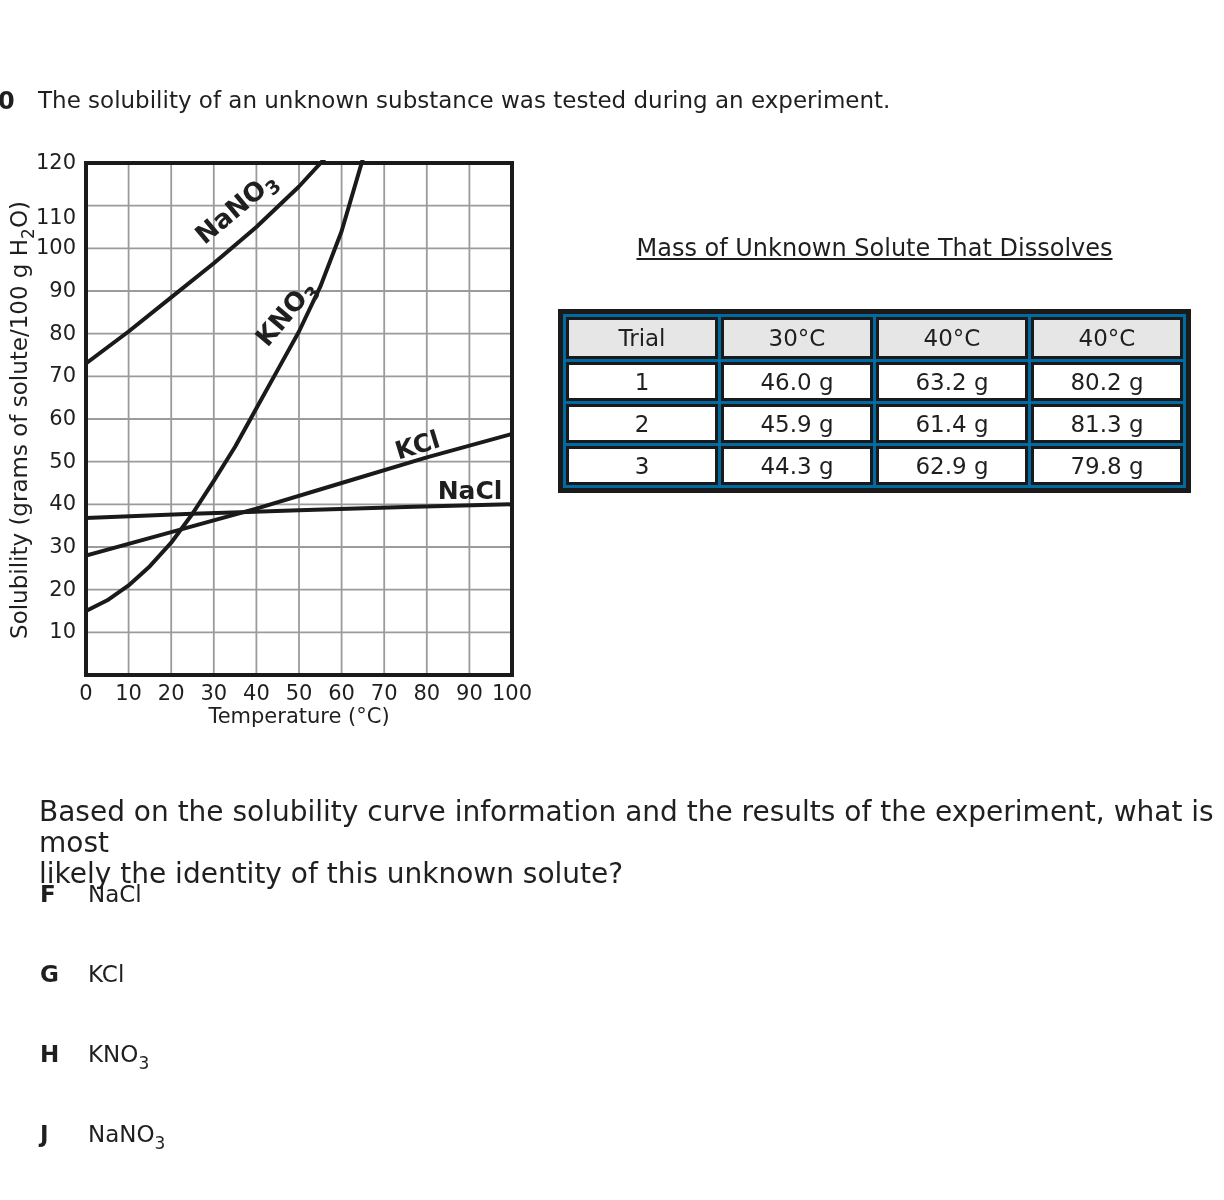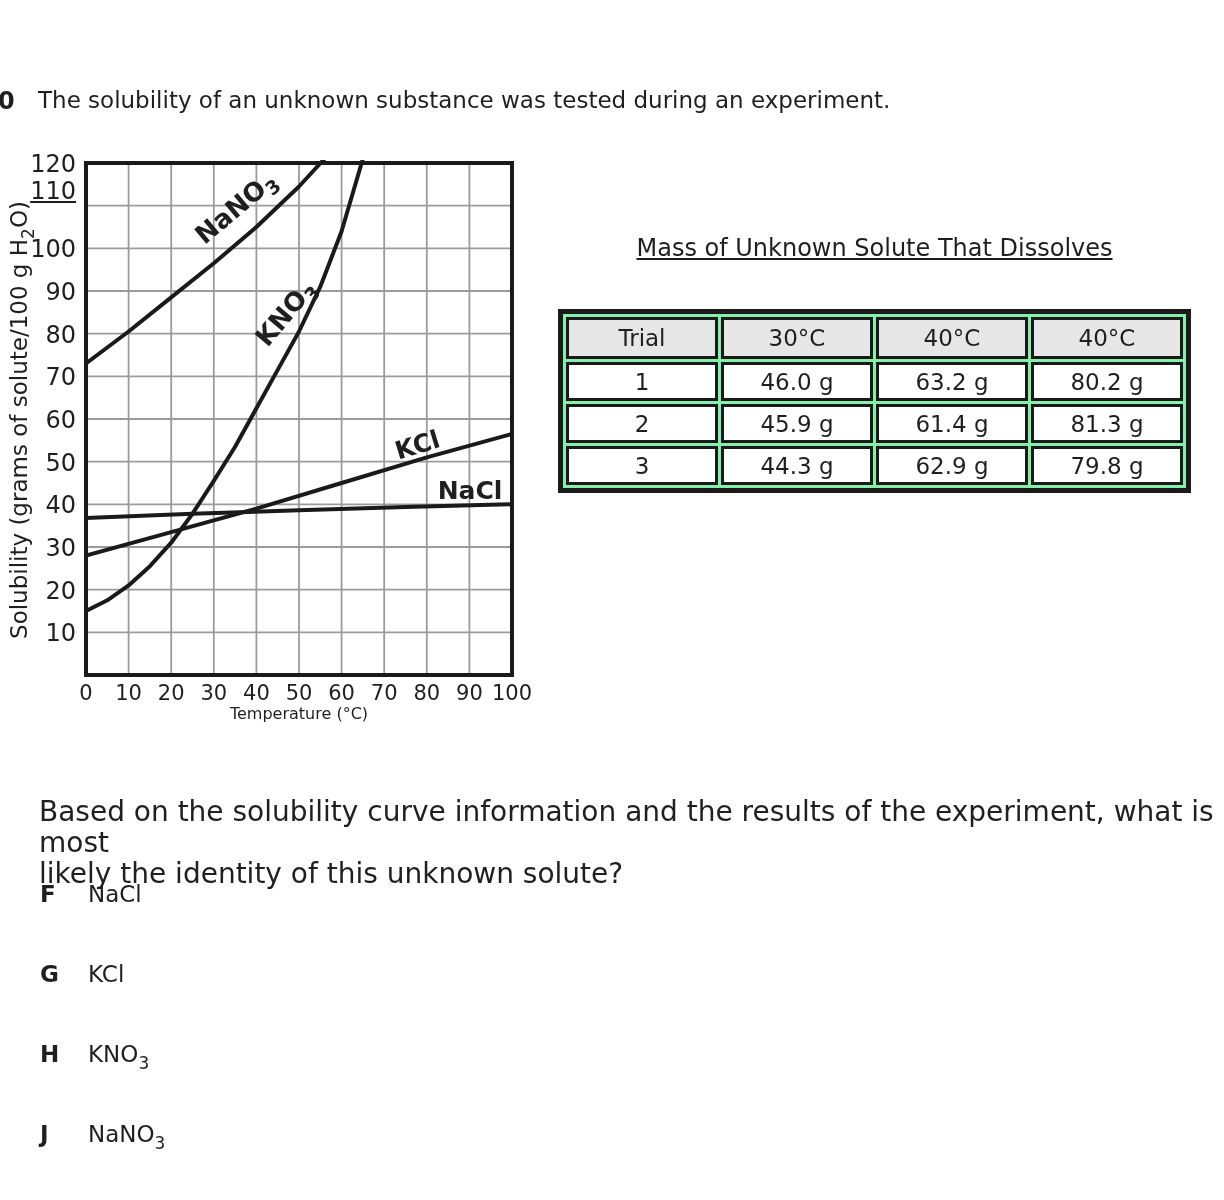--- a/index.html
+++ b/index.html
@@ -8,35 +8,35 @@
     font-family:"DejaVu Sans","Liberation Sans",sans-serif;color:#1f1f1f;overflow:hidden;
   }
   .qnum{position:absolute;left:-2px;top:87px;font-size:24px;font-weight:bold;}
   .qtext{position:absolute;left:38px;top:87px;font-size:23px;}
 
   
   .plot-svg{position:absolute;left:86px;top:163px;overflow:visible;}
   .grid line{stroke:#9b9b9b;stroke-width:1.8;}
   .curves path{stroke:#1a1a1a;stroke-width:4;fill:none;stroke-linejoin:round;}
   .plot-border{fill:none;stroke:#1a1a1a;stroke-width:4;}
-  .ytick{position:absolute;left:20px;width:56px;text-align:right;font-size:24px;}
+  .ytick{position:absolute;left:20px;width:56px;text-align:right;font-size:21px;}
   .xtick{position:absolute;top:681px;width:44px;text-align:center;font-size:21px;}
-  .xlabel{position:absolute;left:149px;top:704px;width:300px;text-align:center;font-size:16px;}
+  .xlabel{position:absolute;left:149px;top:704px;width:300px;text-align:center;font-size:21px;}
   .ylabel{position:absolute;left:22px;top:420px;transform:translate(-50%,-50%) rotate(-90deg);
           white-space:nowrap;font-size:23px;}
   .curve-label{position:absolute;font-weight:bold;font-size:26px;white-space:nowrap;}
   .curve-label .subscr{font-size:19px;vertical-align:-6px;}
   .subscr{font-size:17px;vertical-align:-7px;}
 
   
   .table-title{position:absolute;left:558px;top:232px;width:633px;text-align:center;
                font-size:24px;line-height:32px;text-decoration:underline;}
   table.results{
     position:absolute;left:558px;top:309px;width:633px;table-layout:fixed;
-    border-collapse:separate;border-spacing:3px;border:5px solid #1a1a1a;background:#86efac;
+    border-collapse:separate;border-spacing:3px;border:5px solid #1a1a1a;background:#0369a1;
   }
   table.results th,table.results td{
     border:3px solid #1a1a1a;text-align:center;font-size:23px;font-weight:normal;padding:0;
   }
   table.results th{background:#e6e6e6;height:36px;}
   table.results td{background:#fff;height:33px;}
 
   
   .prompt{position:absolute;left:39px;top:772px;font-size:28px;line-height:31px;margin-top:24px;}
   .options{position:absolute;left:40px;top:881px;}
@@ -57,21 +57,21 @@
         <div class="ytick" style="top: 619.333px;">10</div>
         <div class="ytick" style="top: 576.667px;">20</div>
         <div class="ytick" style="top: 534px;">30</div>
         <div class="ytick" style="top: 491.333px;">40</div>
         <div class="ytick" style="top: 448.667px;">50</div>
         <div class="ytick" style="top: 406px;">60</div>
         <div class="ytick" style="top: 363.333px;">70</div>
         <div class="ytick" style="top: 320.667px;">80</div>
         <div class="ytick" style="top: 278px;">90</div>
         <div class="ytick" style="top: 235.333px;">100</div>
-        <div class="ytick" style="top: 177px; text-decoration: underline;">110</div>
+        <div class="ytick" style="top: 205px;">110</div>
         <div class="ytick" style="top: 150px;">120</div>
       </div>
     <svg id="plot-svg" class="plot-svg" width="426" height="512" viewBox="0 0 426 512">
       <defs>
           <clipPath id="pc">
             <rect x="0" y="-3" width="426" height="518"></rect>
           </clipPath>
         </defs>
       <g id="grid-g" class="grid">
           <line x1="42.6" y1="0" x2="42.6" y2="512"></line>

